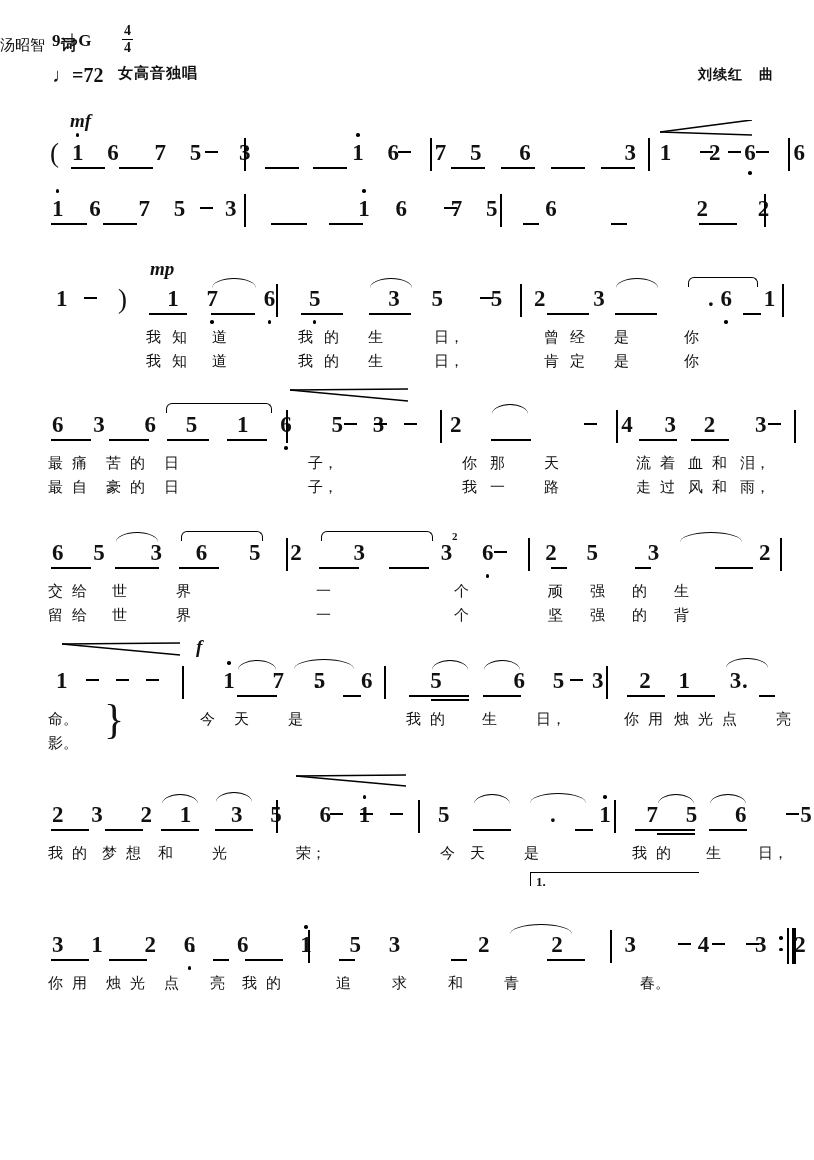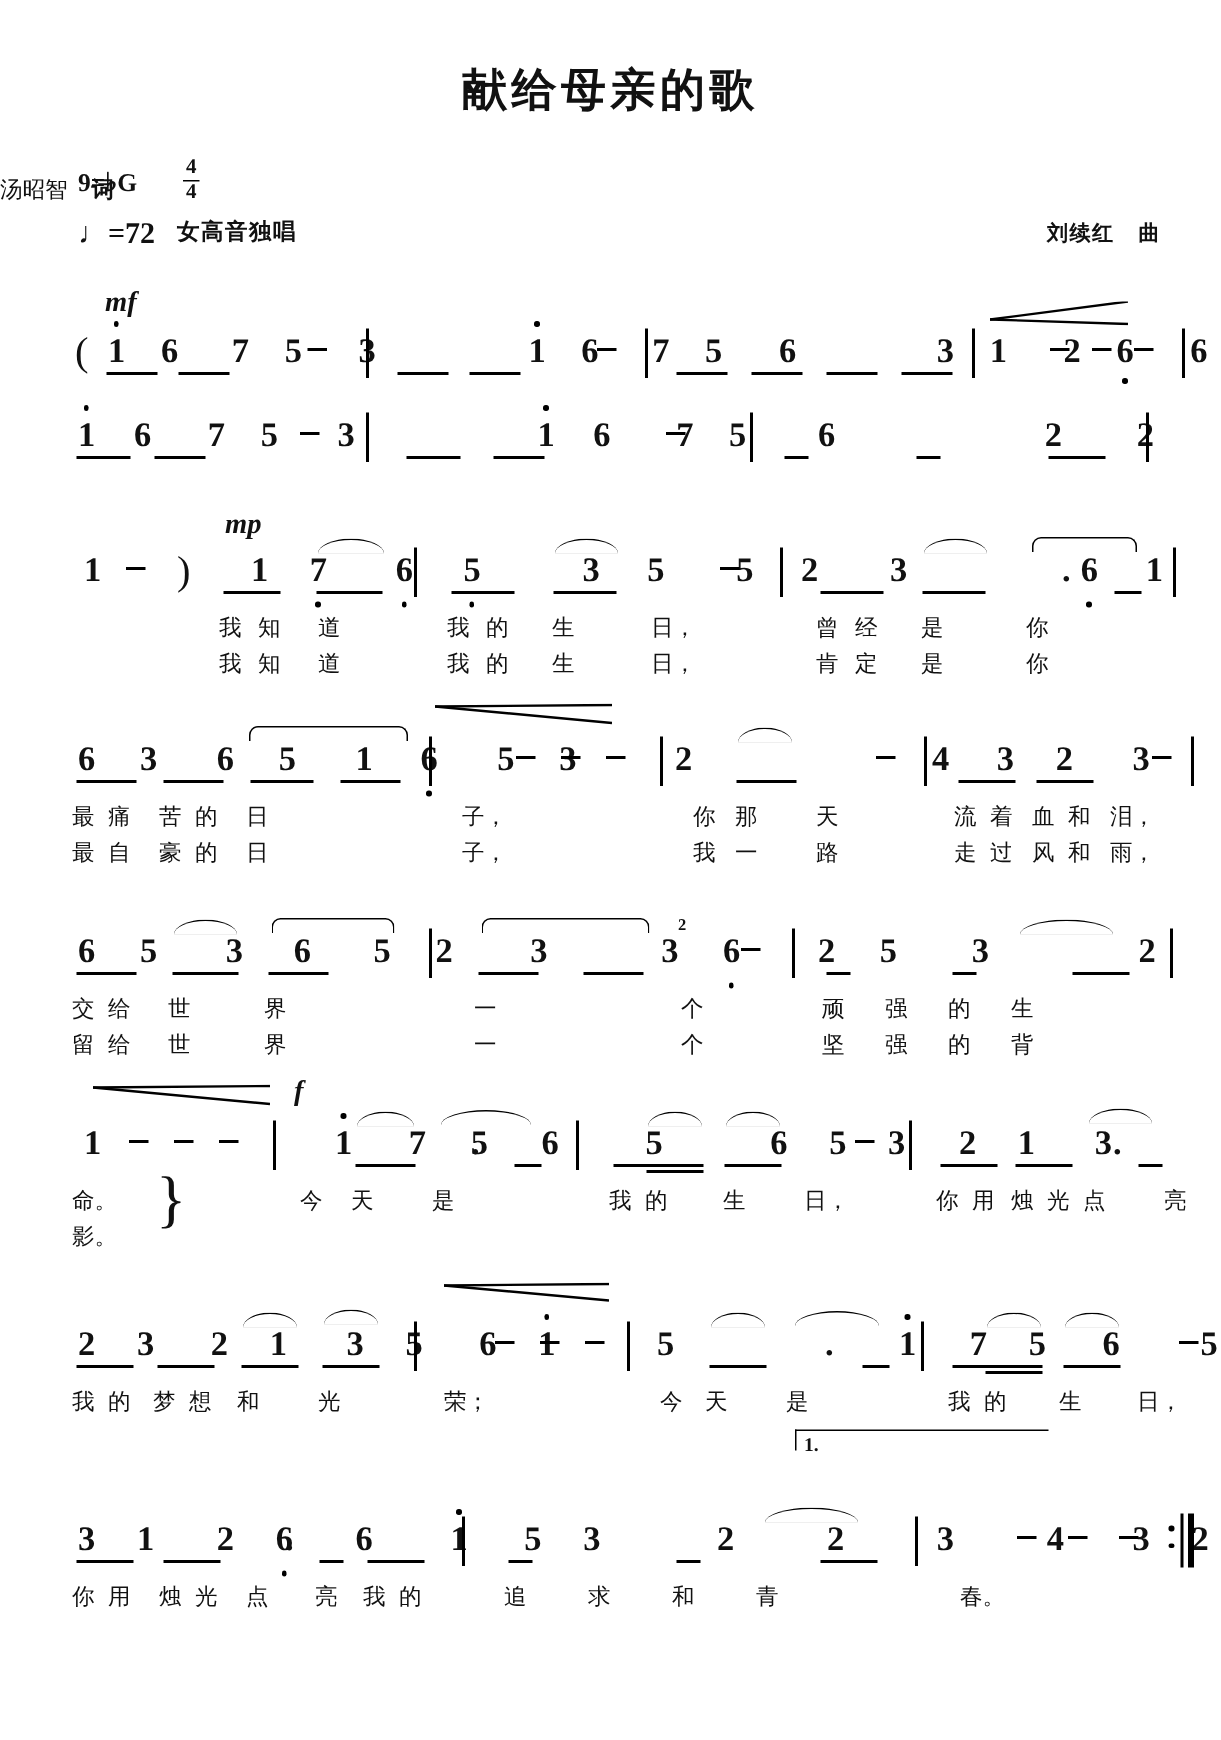--- a/index.html
+++ b/index.html
@@ -99,21 +99,20 @@
   .volta .lab{position:absolute;left:5px;top:1px;font-size:13px;font-weight:bold;font-family:"Liberation Serif",serif;}
   
   .grace{position:absolute;font-size:11px;font-weight:bold;}
   .paren{position:absolute;font-size:27px;font-weight:normal;}
 </style>
 </head>
 <body>
 
 <div class="sheet">
 
-  <div class="title">献给母亲的歌</div>
 
   <div class="meta">
     <div class="keysig">9=♭G</div>
     <div class="timesig">
       <span class="num">4</span>
       <span class="den">4</span>
     </div>
     <div class="tempo">♩=72</div>
     <div class="expr">女高音独唱</div>
     <div class="credit lyr">

